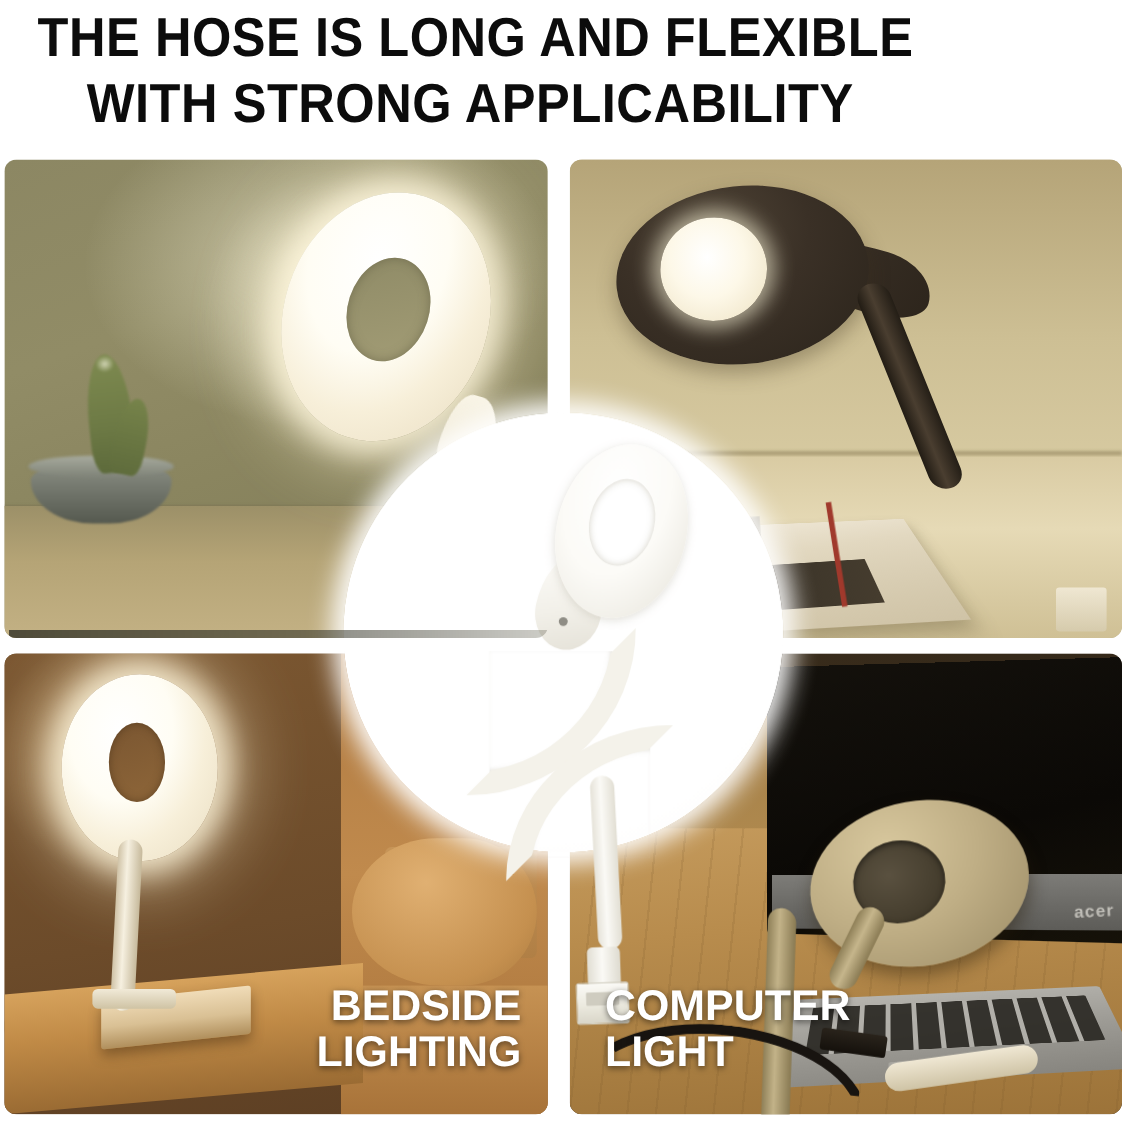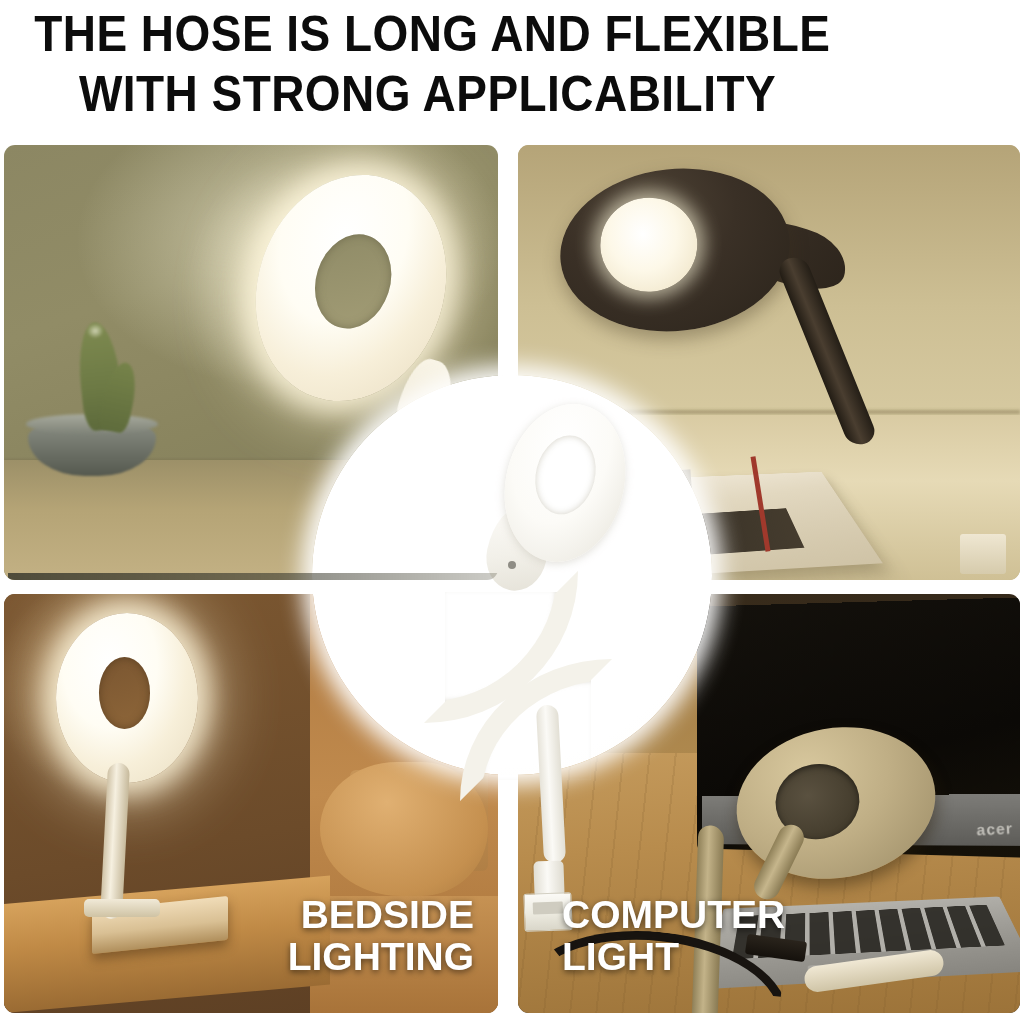--- a/index.html
+++ b/index.html
@@ -503,21 +503,21 @@
     background: linear-gradient(90deg, rgba(46,47,38,0.78) 0%, rgba(62,62,50,0.62) 55%, rgba(90,88,70,0.30) 100%);
     z-index: 5;
   }
   .label-bl {
     right: 24px; bottom: 36px;
     font-size: 39px;
     text-align: right;
     z-index: 6;
   }
   .label-br {
-    left: 44px; bottom: 36px;
+    left: 32px; bottom: 36px;
     font-size: 39px;
     text-align: left;
     z-index: 6;
   }
 </style>
 </head>
 <body>
 
 <div class="page">
 

